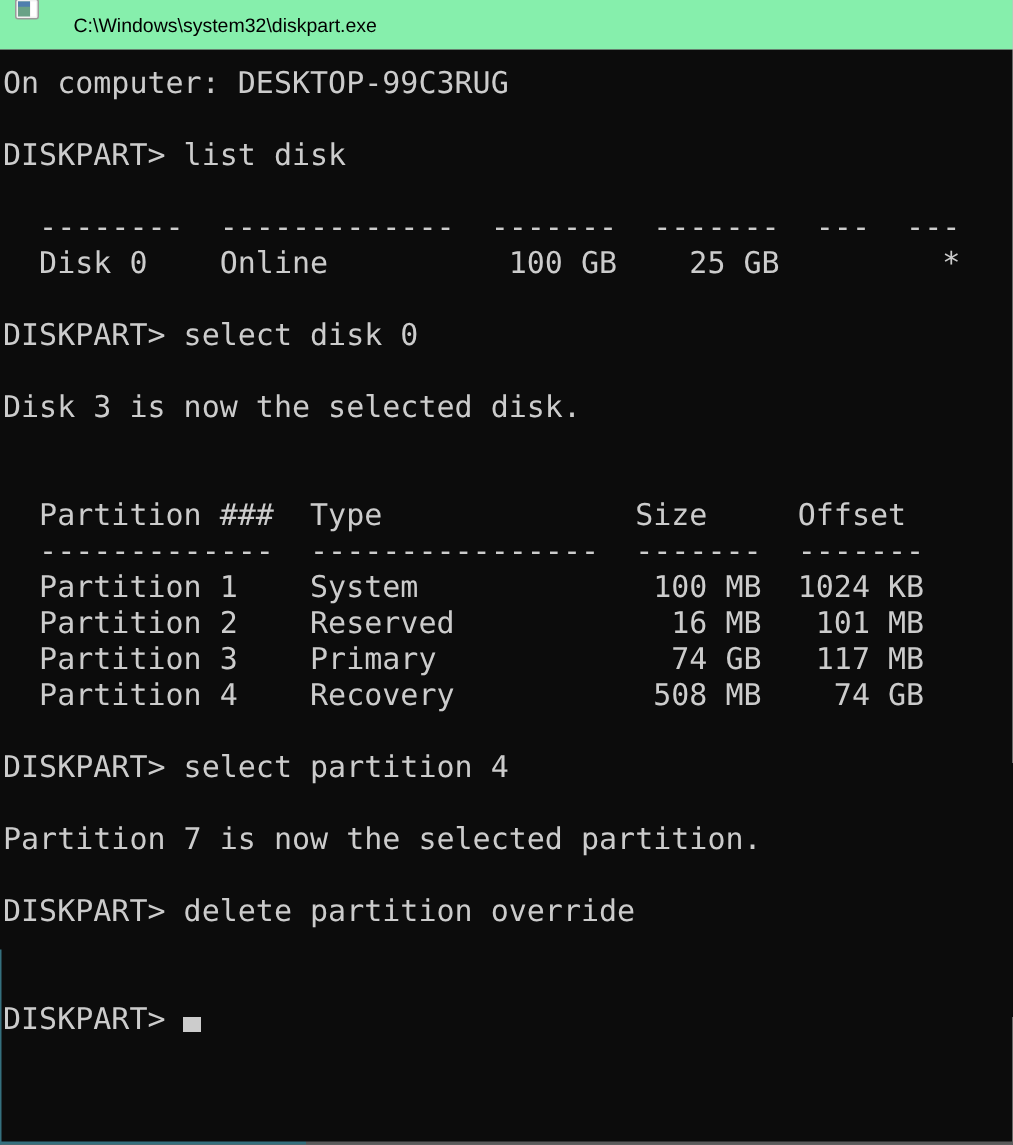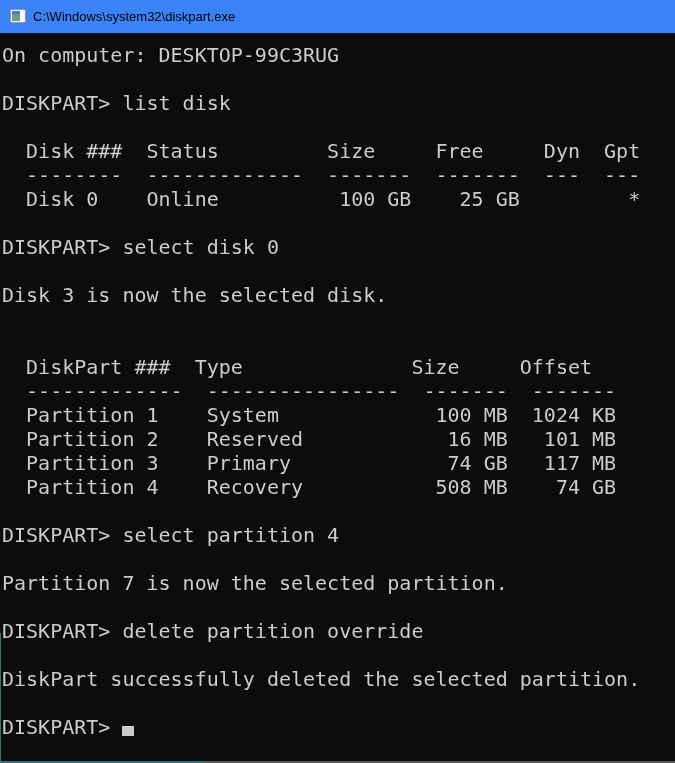--- a/index.html
+++ b/index.html
@@ -15,25 +15,25 @@
     font-family: "Liberation Sans", sans-serif;
   }
   .window {
     width: 675px;
     height: 763px;
     position: relative;
     background: #ffffff;
   }
   .titlebar {
     height: 33px;
-    background: #3b82f6;
+    background: #86efac;
     display: flex;
-    align-items: center;
     padding-left: 10px;
     box-sizing: border-box;
+    gap: 16px;
   }
   .titlebar .app-icon {
     width: 16px;
     height: 16px;
     margin-right: 7px;
     flex: 0 0 auto;
     margin-top: -2px;
   }
   .titlebar .title-text {
     font-size: 13px;
@@ -115,43 +115,41 @@
     </span>
     <span class="title-text">C:\Windows\system32\diskpart.exe</span>
   </div>
 
   <div class="console">
     <div>
         <div class="line">On computer: DESKTOP-99C3RUG</div>
         <div class="line"></div>
         <div class="line">DISKPART&gt; list disk</div>
         <div class="line"></div>
-        <div class="line">  Disk ###  Status         Size     Free     Dyn  Gpt</div>
         <div class="line">  --------  -------------  -------  -------  ---  ---</div>
         <div class="line">  Disk 0    Online          100 GB    25 GB         *</div>
         <div class="line"></div>
         <div class="line">DISKPART&gt; select disk 0</div>
         <div class="line"></div>
         <div class="line">Disk 3 is now the selected disk.</div>
         <div class="line"></div>
         <div class="line"></div>
-        <div class="line">  DiskPart ###  Type              Size     Offset</div>
+        <div class="line">  Partition ###  Type              Size     Offset</div>
         <div class="line">  -------------  ----------------  -------  -------</div>
         <div class="line">  Partition 1    System             100 MB  1024 KB</div>
         <div class="line">  Partition 2    Reserved            16 MB   101 MB</div>
         <div class="line">  Partition 3    Primary             74 GB   117 MB</div>
         <div class="line">  Partition 4    Recovery           508 MB    74 GB</div>
         <div class="line"></div>
         <div class="line">DISKPART&gt; select partition 4</div>
         <div class="line"></div>
         <div class="line">Partition 7 is now the selected partition.</div>
         <div class="line"></div>
         <div class="line">DISKPART&gt; delete partition override</div>
         <div class="line"></div>
-        <div class="line">DiskPart successfully deleted the selected partition.</div>
         <div class="line"></div>
       </div>
     <div class="prompt-line"><span>DISKPART&gt; </span><span class="cursor-block"></span></div>
   </div>
 
   <div class="border-left-accent"></div>
   <div class="border-bottom-accent"></div>
   <div class="border-bottom-gray"></div>
 
 </div>

